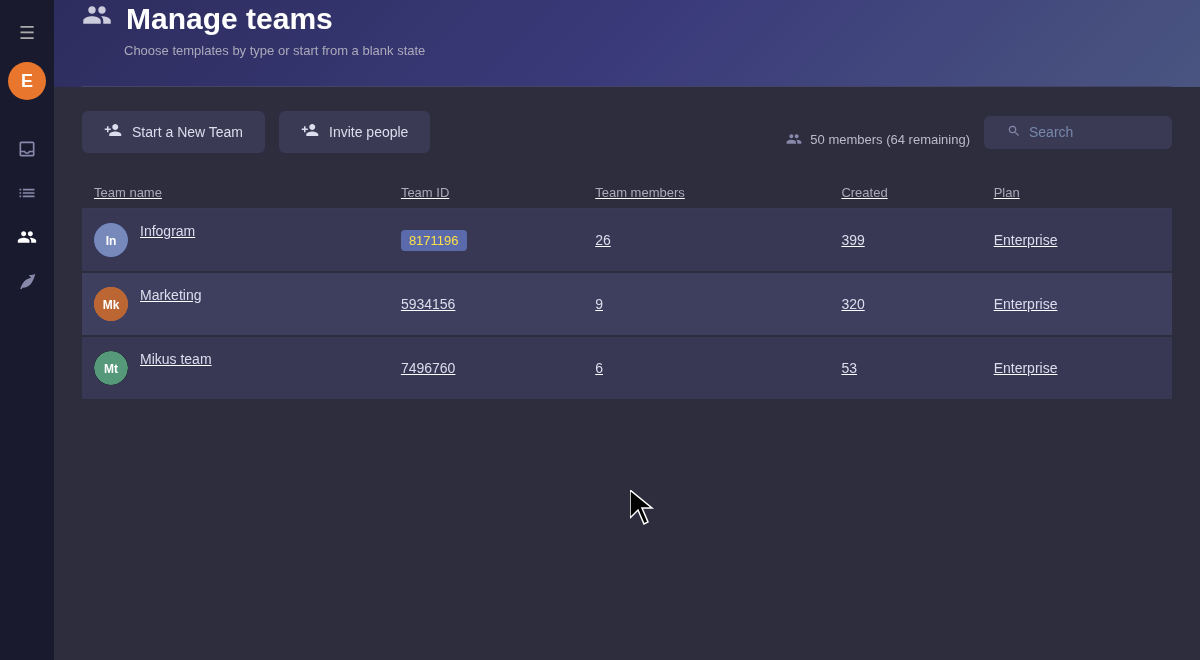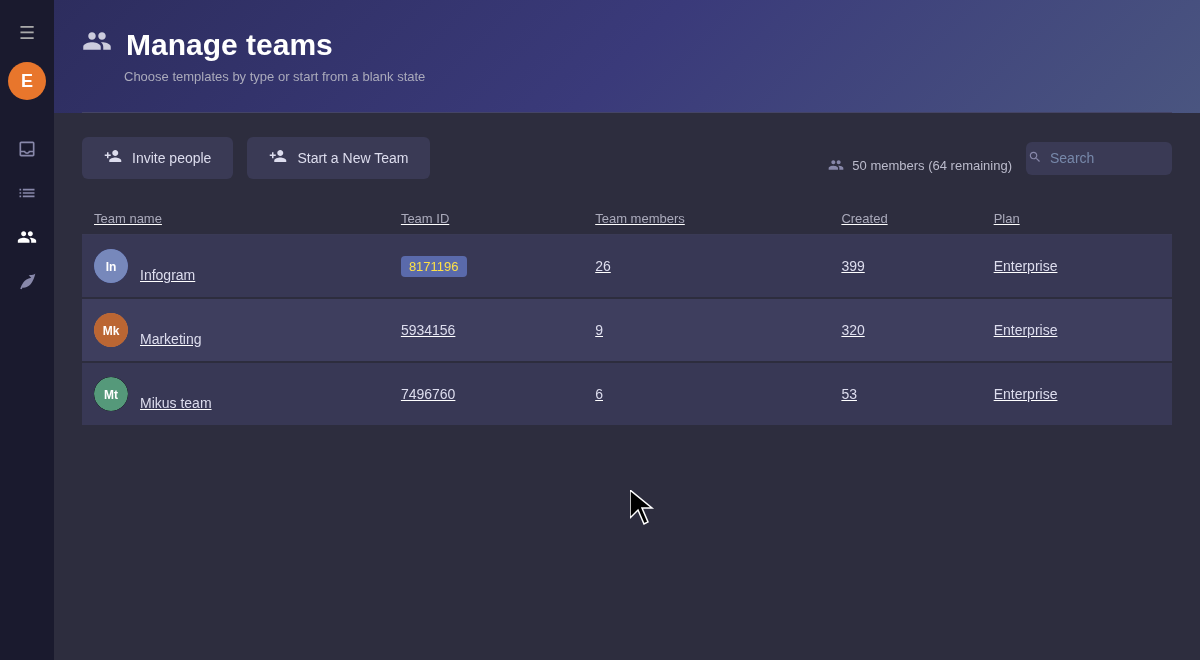--- a/index.html
+++ b/index.html
@@ -62,21 +62,21 @@
       flex: 1;
       display: flex;
       flex-direction: column;
       height: 660px;
       overflow: hidden;
     }
 
     
     .header {
       background: linear-gradient(135deg, #2d2d5e 0%, #3a3a7a 50%, #4a5580 100%);
-      padding: 26px 28px 0 28px;
+      padding: 0 28px 0 28px;
     }
     .header-top {
       display: flex;
       align-items: center;
       gap: 14px;
       margin-bottom: 6px;
     }
     .header-icon {
       font-size: 28px;
       color: #ccd;
@@ -150,21 +150,21 @@
       margin-left: auto;
       color: #bbc;
       font-size: 13px;
       margin-top: 14px;
     }
     .search-box {
       display: flex;
       align-items: center;
       background: #3a3a55;
       border-radius: 6px;
-      padding: 8px 2px;
+      padding: 8px 23px;
       gap: 8px;
     }
     .search-icon { color: #8888aa; font-size: 14px; }
     .search-input {
       background: transparent;
       border: none;
       outline: none;
       color: #aab;
       font-size: 14px;
       width: 120px;
@@ -189,21 +189,21 @@
     }
     .team-table tbody tr {
       background: #383855;
       margin-bottom: 2px;
     }
     .team-table tbody tr:nth-child(odd) { background: #383855; }
     .team-table tbody tr:nth-child(even) { background: #3e3e5e; }
 
     .team-name-cell {
       display: flex;
-      align-items: flex-end;
+      align-items: flex-start;
       gap: 12px;
     }
     .team-avatar {
       width: 34px;
       height: 34px;
       border-radius: 50%;
       display: flex;
       align-items: center;
       justify-content: center;
       font-size: 12px;
@@ -281,30 +281,30 @@
 
   <div class="content">
 
     <div class="action-bar">
       <button class="action-btn">
         <span class="btn-icon">
           <svg width="18" height="18" viewBox="0 0 24 24" fill="currentColor">
               <path d="M15 12c2.21 0 4-1.79 4-4s-1.79-4-4-4-4 1.79-4 4 1.79 4 4 4zm-9-2V7H4v3H1v2h3v3h2v-3h3v-2H6zm9 4c-2.67 0-8 1.34-8 4v2h16v-2c0-2.66-5.33-4-8-4z"></path>
             </svg>
         </span>
-        <span>Invite people</span>
+        <span>Start a New Team</span>
       </button>
 
       <button class="action-btn">
         <span class="btn-icon">
           <svg width="18" height="18" viewBox="0 0 24 24" fill="currentColor">
               <path d="M15 12c2.21 0 4-1.79 4-4s-1.79-4-4-4-4 1.79-4 4 1.79 4 4 4zm-9-2V7H4v3H1v2h3v3h2v-3h3v-2H6zm9 4c-2.67 0-8 1.34-8 4v2h16v-2c0-2.66-5.33-4-8-4z"></path>
             </svg>
         </span>
-        <span>Start a New Team</span>
+        <span>Invite people</span>
       </button>
 
       <div class="members-count">
         <svg width="16" height="16" viewBox="0 0 24 24" fill="#8888aa">
             <path d="M16 11c1.66 0 2.99-1.34 2.99-3S17.66 5 16 5c-1.66 0-3 1.34-3 3s1.34 3 3 3zm-8 0c1.66 0 2.99-1.34 2.99-3S9.66 5 8 5C6.34 5 5 6.34 5 8s1.34 3 3 3zm0 2c-2.33 0-7 1.17-7 3.5V19h14v-2.5c0-2.33-4.67-3.5-7-3.5zm8 0c-.29 0-.62.02-.97.05 1.16.84 1.97 1.97 1.97 3.45V19h6v-2.5c0-2.33-4.67-3.5-7-3.5z"></path>
           </svg>
         <span>50 members (64 remaining)</span>
       </div>
 
       <div class="search-box">

